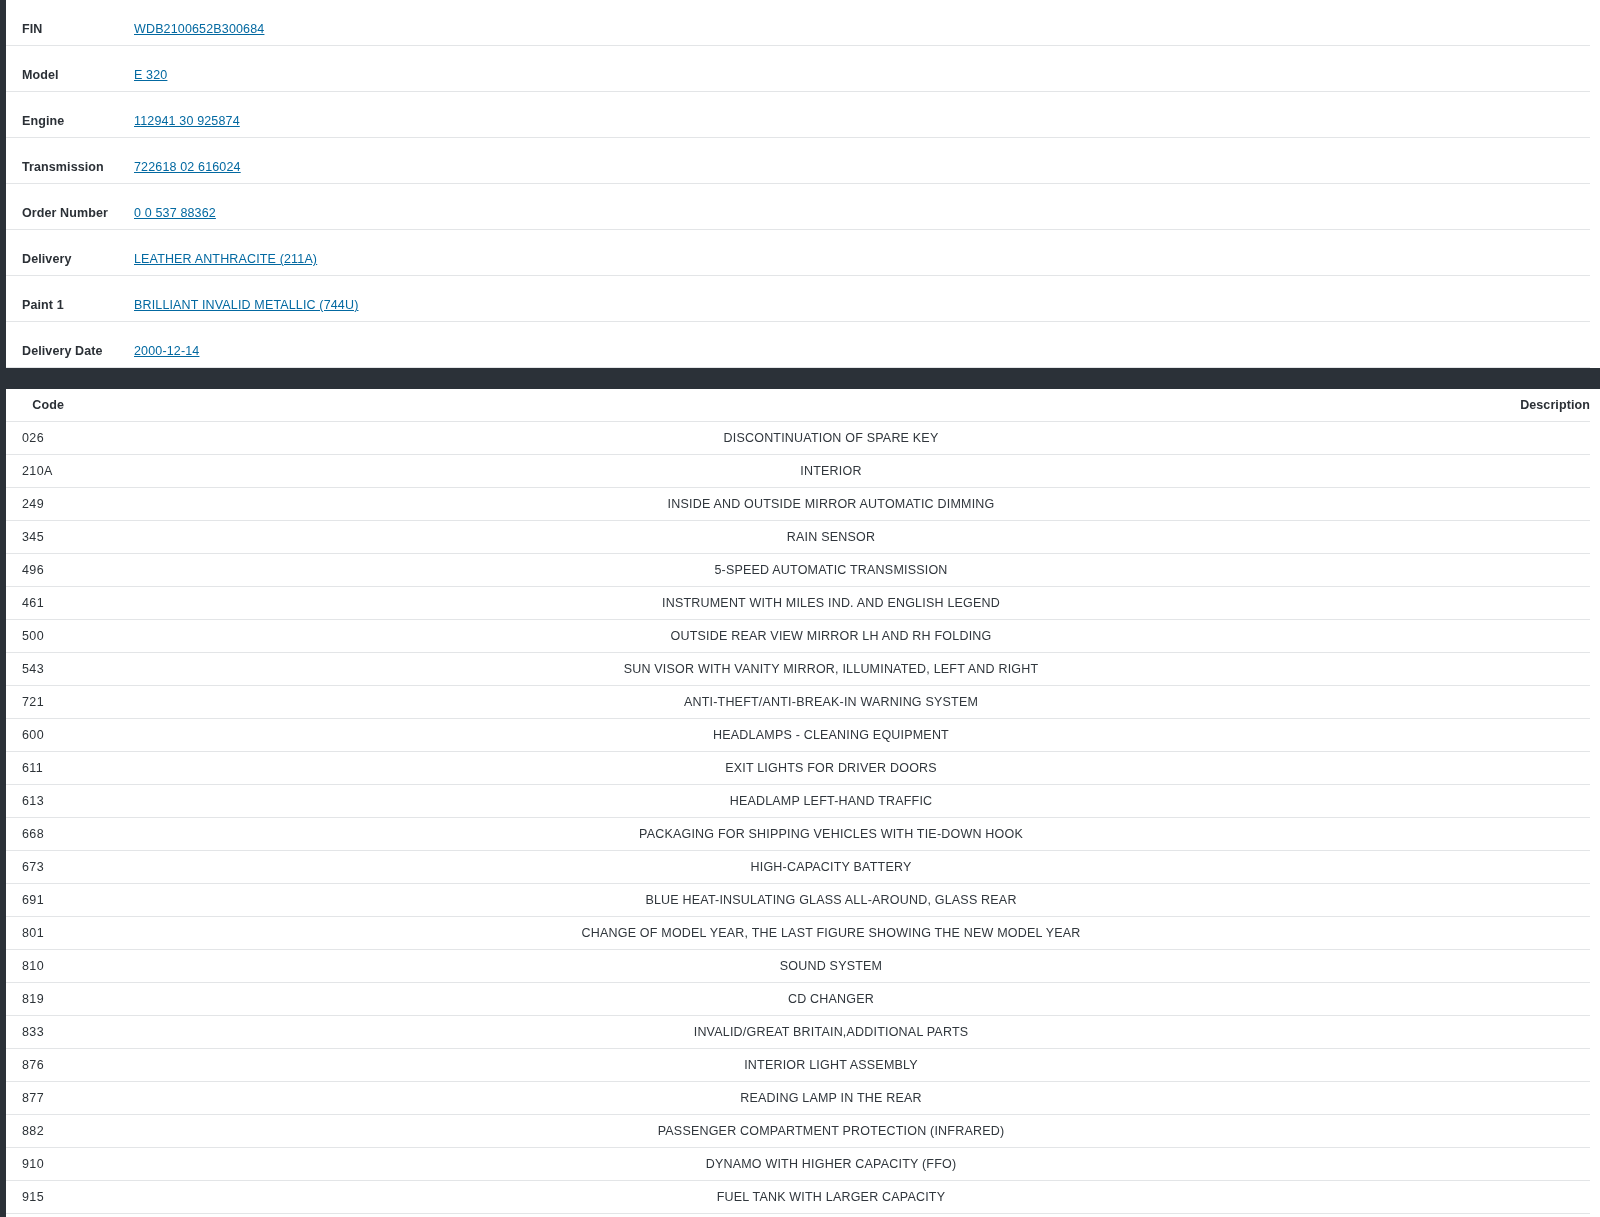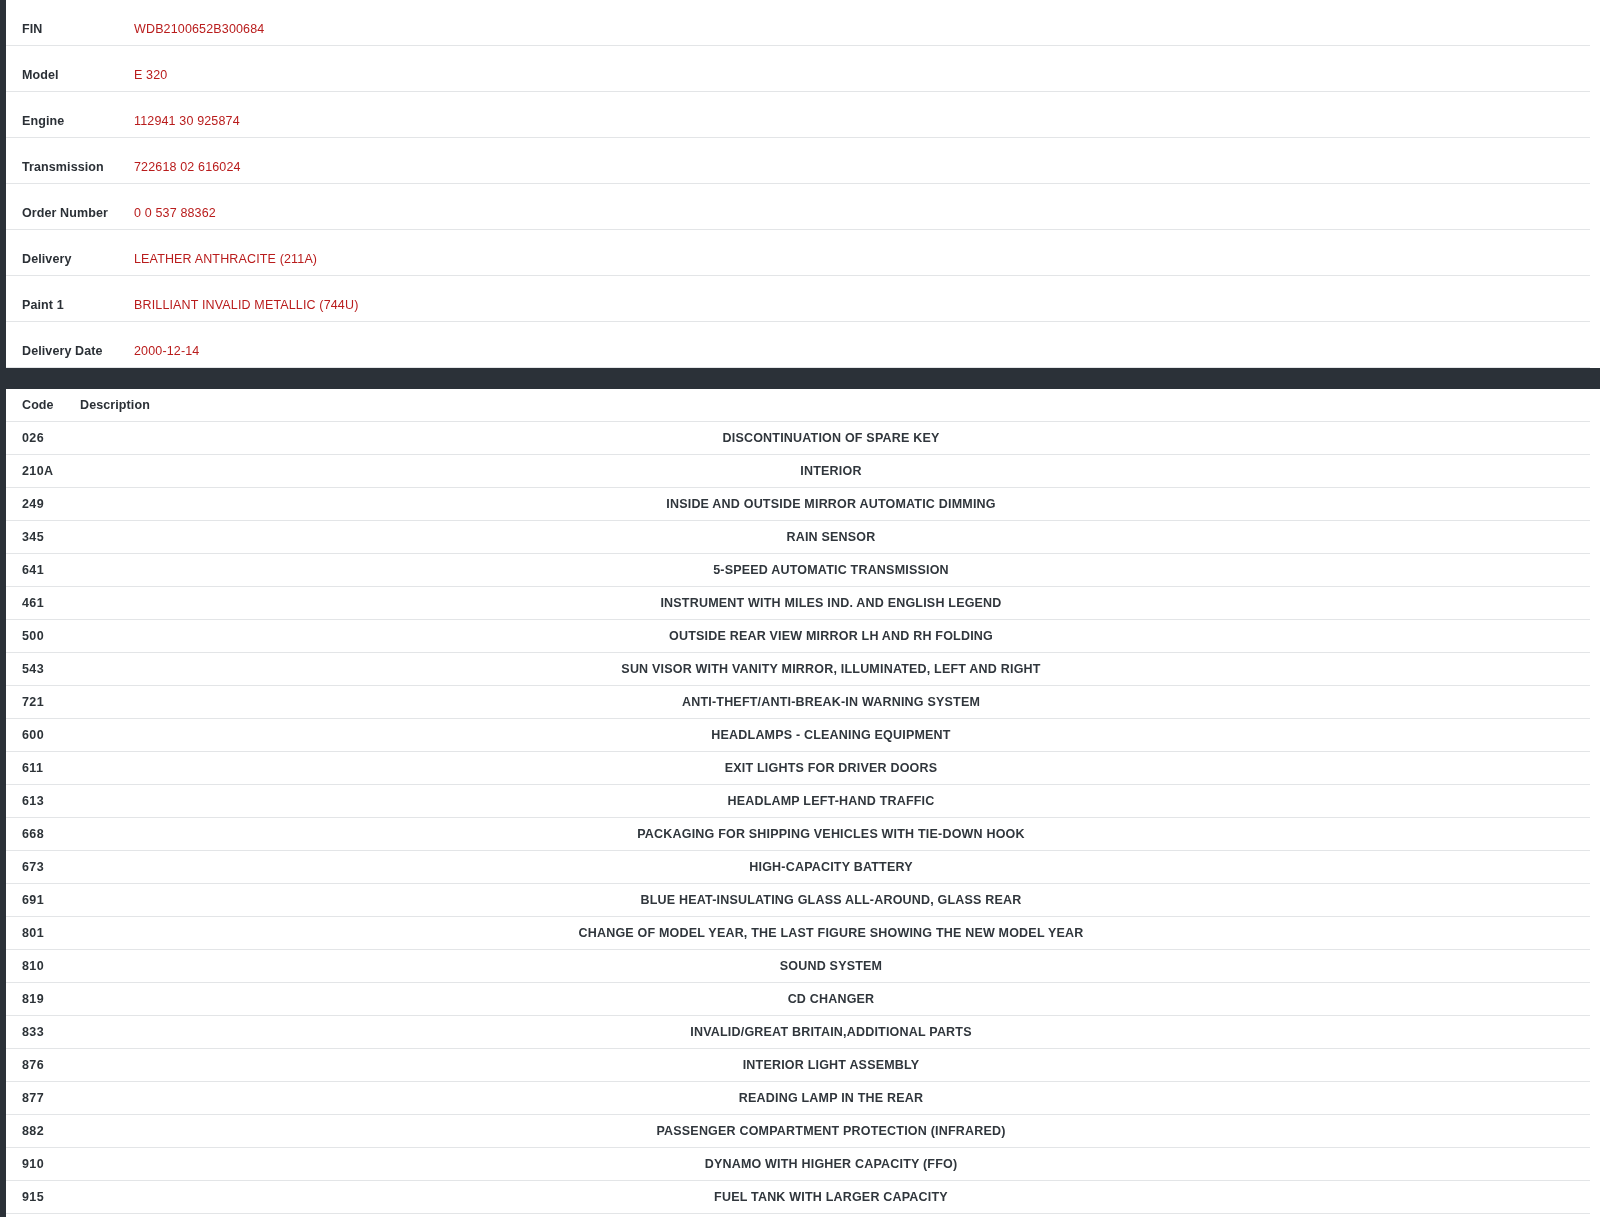--- a/index.html
+++ b/index.html
@@ -43,22 +43,23 @@
   }
   .spec-table td.label {
     width: 120px;
     font-weight: bold;
     letter-spacing: .1px;
     color: #2b3036;
   }
   .spec-table td.value {
     font-weight: normal;
     letter-spacing: .15px;
-    color: #b91c1c;
+    color: #0369a1;
     padding-left: 8px;
+    text-decoration: underline;
   }
 
   
   .band {
     height: 21px;
     background: #2b3138;
     margin-left: -6px;
     margin-right: -10px;
     padding-left: 6px;
   }
@@ -67,38 +68,37 @@
   
   .codes-table {
     width: 100%;
     border-collapse: collapse;
     table-layout: fixed;
   }
   .codes-table tr {
     border-bottom: 1px solid #e3e5e7;
   }
   .codes-table th {
-    text-align: left;
+    text-align: right;
     padding: 9px 0 9px 16px;
     font-size: 12.5px;
     font-weight: bold;
     color: #2b3036;
     height: 31px;
     letter-spacing: .1px;
   }
   .codes-table th.col-code { width: 58px; }
   .codes-table td {
     padding: 9px 0 9px 16px;
     font-size: 12.5px;
     color: #30363c;
     height: 31px;
     line-height: 14px;
     letter-spacing: .2px;
     vertical-align: middle;
-    font-weight: bold;
   }
   .codes-table td.code {
     width: 58px;
     letter-spacing: .4px;
     color: #2d3338;
   }
   .codes-table td.desc {
     padding-left: 8px;
     text-align: center;
   }
@@ -169,21 +169,21 @@
         </tr>
         <tr>
           <td class="code">249</td>
           <td class="desc">INSIDE AND OUTSIDE MIRROR AUTOMATIC DIMMING</td>
         </tr>
         <tr>
           <td class="code">345</td>
           <td class="desc">RAIN SENSOR</td>
         </tr>
         <tr>
-          <td class="code">641</td>
+          <td class="code">496</td>
           <td class="desc">5-SPEED AUTOMATIC TRANSMISSION</td>
         </tr>
         <tr>
           <td class="code">461</td>
           <td class="desc">INSTRUMENT WITH MILES IND. AND ENGLISH LEGEND</td>
         </tr>
         <tr>
           <td class="code">500</td>
           <td class="desc">OUTSIDE REAR VIEW MIRROR LH AND RH FOLDING</td>
         </tr>

